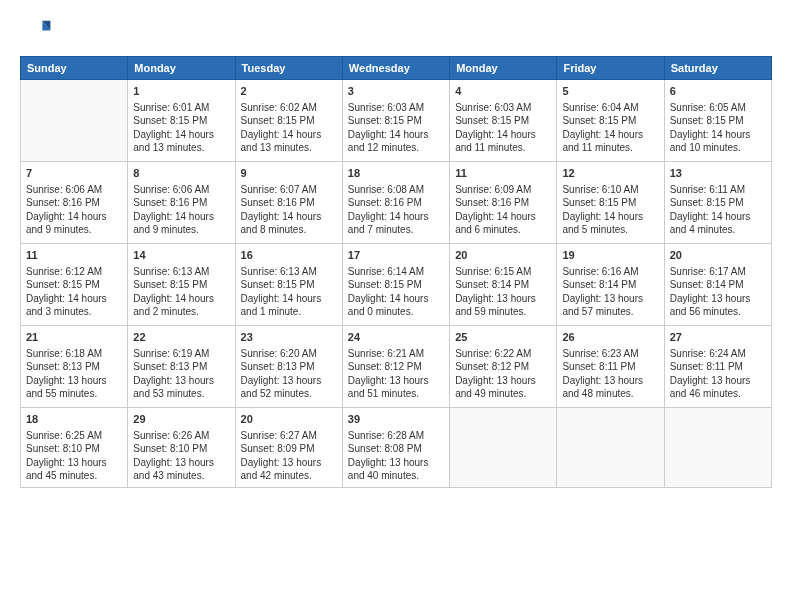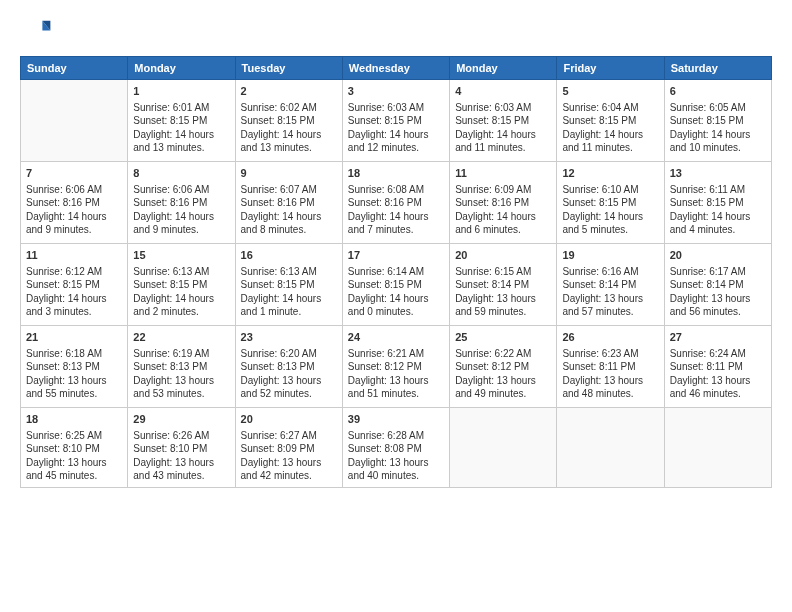--- a/index.html
+++ b/index.html
@@ -182,21 +182,21 @@
             <span class="day-number">13</span>
             <div class="day-info">Sunrise: 6:11 AM<br>Sunset: 8:15 PM<br>Daylight: 14 hours<br>and 4 minutes.</div>
           </td>
         </tr>
         <tr>
           <td>
             <span class="day-number">11</span>
             <div class="day-info">Sunrise: 6:12 AM<br>Sunset: 8:15 PM<br>Daylight: 14 hours<br>and 3 minutes.</div>
           </td>
           <td>
-            <span class="day-number">15</span>
+            <span class="day-number">14</span>
             <div class="day-info">Sunrise: 6:13 AM<br>Sunset: 8:15 PM<br>Daylight: 14 hours<br>and 2 minutes.</div>
           </td>
           <td>
             <span class="day-number">16</span>
             <div class="day-info">Sunrise: 6:13 AM<br>Sunset: 8:15 PM<br>Daylight: 14 hours<br>and 1 minute.</div>
           </td>
           <td>
             <span class="day-number">17</span>
             <div class="day-info">Sunrise: 6:14 AM<br>Sunset: 8:15 PM<br>Daylight: 14 hours<br>and 0 minutes.</div>
           </td>

